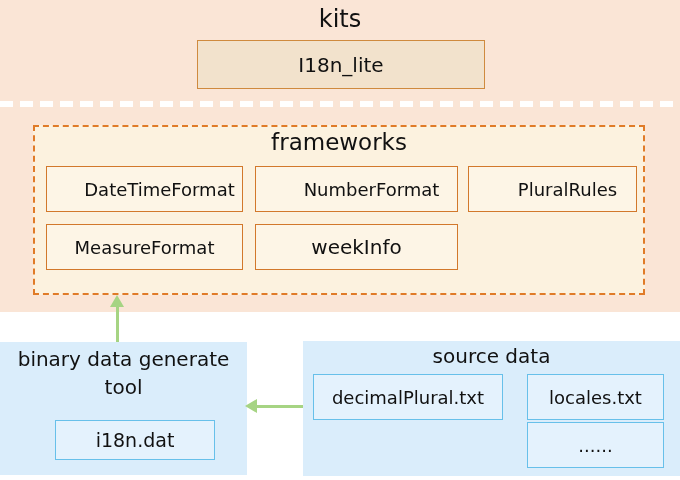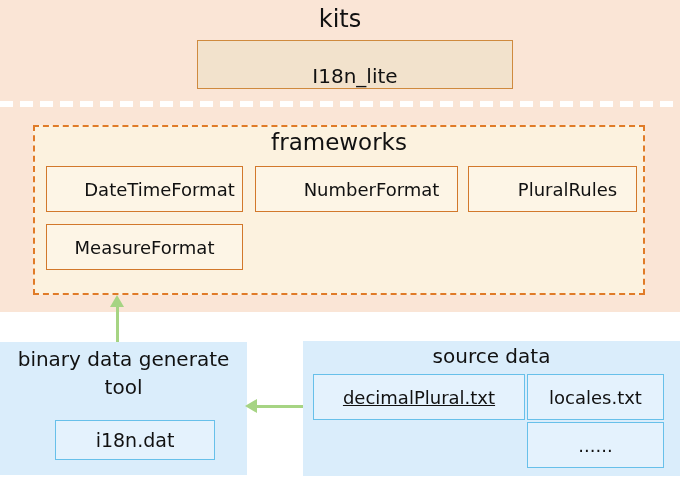--- a/index.html
+++ b/index.html
@@ -9,23 +9,23 @@
     --blue-border:#67c0ea; --separator-white:#ffffff; --arrow-green:#a6d483; --text:#111111;
   }
   *{margin:0;padding:0;box-sizing:border-box;}
   body{width:680px;height:480px;background:#ffffff;overflow:hidden;
        font-family:"DejaVu Sans","Liberation Sans",sans-serif;color:var(--text,#111);}
   .stage{position:relative;width:680px;height:480px;background:#ffffff;border-radius:30px;}
 
   
   .sec-kits{position:absolute;left:0;top:0;width:680px;height:312px;background:var(--peach-bg,#fae5d6);}
   .kits-title{position:absolute;left:0;top:5px;width:100%;text-align:center;font-size:24px;}
-  .kit-box{position:absolute;left:197px;top:40px;width:316px;height:49px;
+  .kit-box{position:absolute;left:197px;top:40px;width:288px;height:49px;
            background:var(--kit-box-fill,#f2e2cc);border:1.5px solid var(--kit-border,#cf8a3e);
-           display:flex;align-items:flex-end;justify-content:center;font-size:20px;}
+           display:flex;align-items:center;justify-content:center;font-size:20px;}
   .white-dash{position:absolute;left:0;top:101px;width:100%;height:6px;
       background:repeating-linear-gradient(to right,var(--separator-white,#fff) 0 13px,transparent 13px 20px);}
 
   
   .fw-group{position:absolute;left:33px;top:125px;width:612px;height:170px;
             background:var(--frameworks-fill,#fcf2df);
             border:2px dashed var(--orange-dashed-border,#e07b28);}
   .fw-title{position:absolute;left:0;top:2px;width:100%;text-align:center;font-size:23px;}
   .fw-box{position:absolute;height:46px;background:var(--framework-box-fill,#fdf5e6);
           border:1.5px solid var(--orange-border,#d2782b);
@@ -50,21 +50,21 @@
   .dat-box{position:absolute;left:55px;top:78px;width:160px;height:40px;
            background:var(--blue-box-fill,#e4f2fd);border:1px solid var(--blue-border,#67c0ea);
            display:flex;align-items:center;justify-content:center;font-size:19px;}
 
   .panel-source{position:absolute;left:303px;top:341px;width:377px;height:135px;background:var(--blue-panel-bg,#daedfb);}
   .panel-source .title{position:absolute;left:0;top:3px;width:100%;text-align:center;font-size:20px;}
   .file-box{position:absolute;height:46px;background:var(--blue-box-fill,#e4f2fd);
             border:1px solid var(--blue-border,#67c0ea);
             display:flex;align-items:center;justify-content:center;font-size:18px;}
   .src-r1{top:33px;} .src-r2{top:81px;}
-  .src-c1{left:10px;width:212px;text-decoration:underline;} .src-c2{left:224px;width:137px;justify-content:center;}
+  .src-c1{left:10px;width:190px;} .src-c2{left:224px;width:137px;justify-content:center;}
 </style>
 </head>
 <body>
 
 <div class="stage">
 
   <div class="sec-kits">
     <div class="kits-title">kits</div>
 
     <div class="kit-box">
@@ -80,20 +80,23 @@
         <span>DateTimeFormat</span>
       </div>
       <div class="fw-box fw-r1 fw-c2">
         <span>NumberFormat</span>
       </div>
       <div class="fw-box fw-r1 fw-c3">
         <span>PluralRules</span>
       </div>
       <div class="fw-box fw-r2 fw-c1">
         <span>MeasureFormat</span>
+      </div>
+      <div class="fw-box fw-r2 fw-c2 big">
+        <span>weekInfo</span>
       </div>
     </div>
   </div>
 
   <div class="arrow-up-head"></div>
   <div class="arrow-up-line"></div>
 
   <div class="panel-tool">
     <div class="title">
       <div>binary data generate</div>

